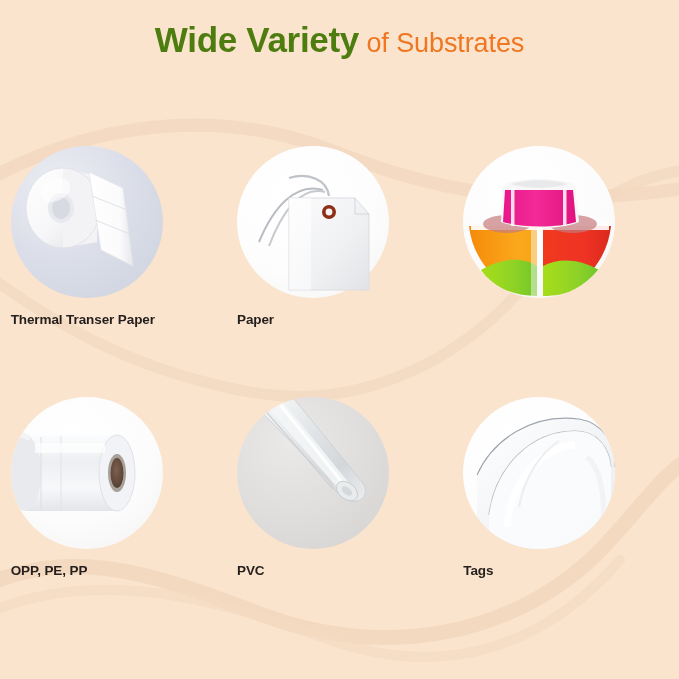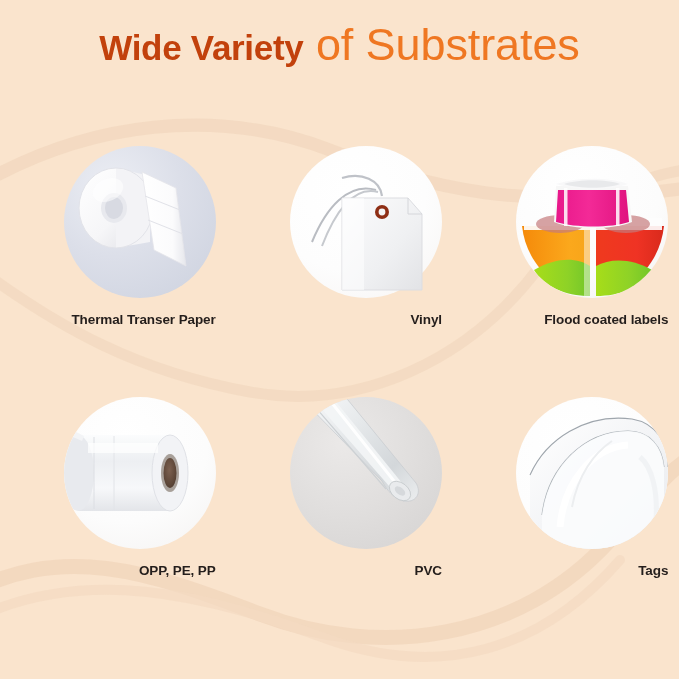--- a/index.html
+++ b/index.html
@@ -36,25 +36,25 @@
     left: 0;
     width: 679px;
     text-align: center;
     z-index: 5;
     line-height: 1;
     white-space: nowrap;
   }
   .heading .strong {
     font-size: 35px;
     font-weight: bold;
-    color: #c2410c;
+    color: #4d7c0f;
     letter-spacing: -0.3px;
   }
   .heading .light {
-    font-size: 45px;
+    font-size: 27px;
     font-weight: normal;
     color: #ef7722;
     letter-spacing: -0.1px;
   }
   
   .grid {
     position: absolute;
     left: 0;
     top: 146px;
     width: 679px;
@@ -64,21 +64,21 @@
     display: flex;
     justify-content: space-around;
     align-items: flex-start;
     width: 679px;
   }
   .row.row-2 { margin-top: 68px; }
   .cell {
     width: 205px;
     display: flex;
     flex-direction: column;
-    align-items: flex-end;
+    align-items: flex-start;
   }
   .disc-wrap {
     width: 152px;
     height: 152px;
     position: relative;
   }
   .disc {
     position: absolute;
     inset: 0;
     border-radius: 50%;
@@ -176,21 +176,21 @@
             <path d="M52 52 L118 52 L132 68 L132 144 L52 144 Z" fill="url(#tagBody)" stroke="#dcdde1" stroke-width="1"></path>
             <path d="M118 52 L118 68 L132 68" fill="none" stroke="#d5d6da" stroke-width="1"></path>
 
             <circle cx="92" cy="66" r="7" fill="#8e2e15"></circle>
             <circle cx="92" cy="66" r="3.4" fill="#f4f4f5"></circle>
 
             <rect x="52" y="52" width="22" height="92" fill="#ffffff" opacity="0.5"></rect>
           </svg>
         </div>
         <div class="caption">
-          <span class="ln">Vinyl</span>
+          <span class="ln">Paper</span>
         </div>
       </div>
 
       <div class="cell">
         <div class="disc-wrap">
           <div class="disc disc-white2"></div>
           <svg class="art" viewBox="0 0 152 152">
             <defs>
               <linearGradient id="pinkG" x1="0" y1="0" x2="1" y2="0">
                 <stop offset="0%" stop-color="#e8178a"></stop>
@@ -231,23 +231,20 @@
               <path d="M42 44 L110 44 L113 76 C 95 82, 60 82, 40 76 Z" fill="url(#pinkG)"></path>
               <path d="M40 38 C 62 31, 92 31, 112 38 C 92 45, 62 45, 40 38 Z" fill="#f8f8f9"></path>
               <path d="M48 38 C 64 33, 90 33, 104 38 C 90 43, 64 43, 48 38 Z" fill="#e8e9eb"></path>
 
               <rect x="48" y="42" width="3.5" height="38" fill="#ffffff" opacity="0.85"></rect>
               <rect x="100" y="42" width="3.5" height="38" fill="#ffffff" opacity="0.85"></rect>
 
               <rect x="68" y="84" width="6" height="66" fill="#ffffff" opacity="0.45"></rect>
             </g>
           </svg>
-        </div>
-        <div class="caption">
-          <span class="ln">Flood coated labels</span>
         </div>
       </div>
 
     </div>
 
     <div class="row row-2">
 
       <div class="cell">
         <div class="disc-wrap">
           <div class="disc disc-white2"></div>

